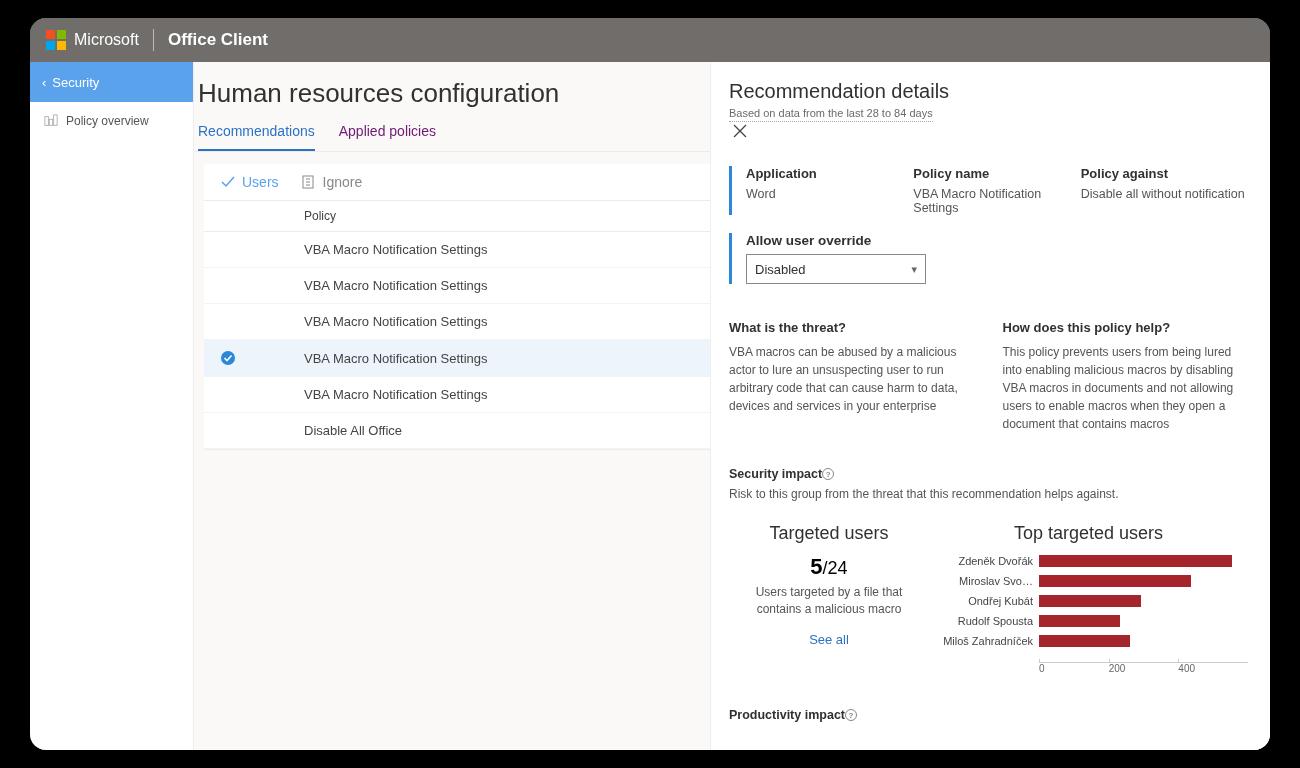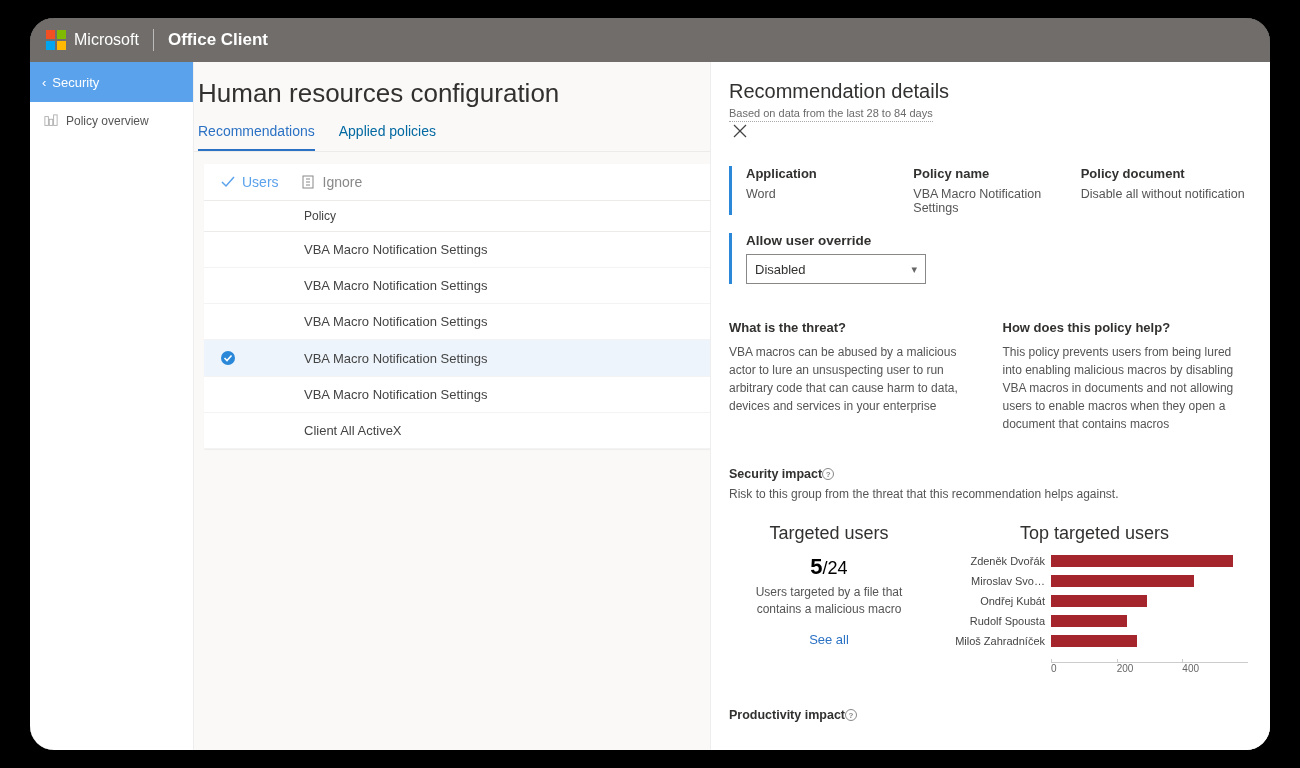--- a/index.html
+++ b/index.html
@@ -5,21 +5,21 @@
   * { box-sizing: border-box; margin: 0; padding: 0; }
   body {
     font-family: "Segoe UI", -apple-system, sans-serif;
     background: #000;
     width: 1300px;
     height: 768px;
     overflow: hidden;
   }
   .device-frame {
     background: #faf9f8;
-    border-radius: 24px;
+    border-radius: 16px;
     margin: 18px auto 0;
     width: 1240px;
     height: 732px;
     overflow: hidden;
     position: relative;
     box-shadow: inset 0 0 0 1px #333;
   }
   
   .header {
     background: #706d6a;
@@ -51,21 +51,21 @@
   .sidebar-item {
     display:flex; align-items:center; gap:8px;
     padding:12px 14px; font-size:12px; color:#555;
   }
   .sidebar-icon { width:14px; height:14px; opacity:.55; }
 
   
   .main { flex:1; background:#faf9f8; padding:16px 0 0 0; overflow:hidden; }
   .page-title { font-size:26px; font-weight:400; color:#323130; padding:0 0 14px 4px; }
   .tabs { display:flex; gap:24px; padding-left:4px; border-bottom:1px solid #edebe9; }
-  .tab { font-size:14px; color:#0369a1; padding:0 0 10px 0; cursor:pointer; }
+  .tab { font-size:14px; color:#701a75; padding:0 0 10px 0; cursor:pointer; }
   .tab.active { color:#2b72c4; border-bottom:2px solid #2b72c4; font-weight:400; }
 
   .list-panel { background:#fff; margin:12px 10px 0 10px; border-radius:2px; box-shadow:0 1px 1px rgba(0,0,0,.05); }
   .cmdbar { display:flex; gap:22px; padding:10px 16px; color:#4a6; align-items:center; border-bottom:1px solid #edebe9; }
   .cmd { display:flex; align-items:center; gap:6px; color:#5aa2ec; font-size:14px; cursor:pointer; }
   .cmd.muted { color:#888; }
   .cmd-icon { width:16px; height:16px; }
   .col-header { padding:8px 0 8px 100px; font-size:12px; color:#444; border-bottom:1px solid #edebe9; }
   .row { display:flex; align-items:center; padding:10px 14px; border-bottom:1px solid #f3f3f3; font-size:13px; color:#444; }
   .row.selected { background:#eef4fb; }
@@ -95,21 +95,21 @@
 
   .two-col { display:flex; gap:28px; margin-top:36px; }
   .two-col .col { flex:1; }
   .sect-h { font-size:13px; font-weight:600; color:#323130; margin-bottom:8px; }
   .sect-p { font-size:12px; color:#555; line-height:1.5; }
 
   .impact-h { font-size:12.5px; font-weight:600; margin-top:34px; color:#323130; display:flex; align-items:center; gap:0;}
   .info-icon{width:12px;height:12px;border:1px solid #888;border-radius:50%;display:inline-flex;align-items:center;justify-content:center;font-size:8px;color:#888;}
   .impact-sub { font-size:12px; color:#555; margin-top:6px; }
 
-  .charts { display:flex; gap:12px; margin-top:22px; }
+  .charts { display:flex; margin-top:22px; }
   .stat-box { flex:0 0 200px; text-align:center; }
   .stat-title { font-size:18px; color:#323130; margin-bottom:10px; }
   .stat-big { font-size:18px; }
   .stat-big b { font-size:22px; }
   .stat-cap { font-size:12px; color:#555; line-height:1.4; margin:4px auto 0; max-width:160px;}
   .see-all { color:#2b72c4; font-size:13px; margin-top:14px; cursor:pointer; }
 
   .bar-chart { flex:1; }
   .bar-title { font-size:18px; color:#323130; text-align:center; margin-bottom:8px;}
   .bars { position:relative; height:110px; }
@@ -204,21 +204,21 @@
               </svg>
           </div>
           <div class="row-text">VBA Macro Notification Settings</div>
         </div>
         <div class="row">
           <div class="row-check"></div>
           <div class="row-text">VBA Macro Notification Settings</div>
         </div>
         <div class="row">
           <div class="row-check"></div>
-          <div class="row-text">Client All ActiveX</div>
+          <div class="row-text">Disable All Office</div>
         </div>
       </div>
     </div>
   </div>
 
   <div class="details">
     <div class="details-header">
       <div>
         <div class="details-title">Recommendation details</div>
         <span class="details-sub">Based on data from the last 28 to 84 days</span>
@@ -234,21 +234,21 @@
     <div class="info-grid">
       <div class="field">
         <div class="field-label">Application</div>
         <div class="field-val">Word</div>
       </div>
       <div class="field">
         <div class="field-label">Policy name</div>
         <div class="field-val">VBA Macro Notification Settings</div>
       </div>
       <div class="field">
-        <div class="field-label">Policy document</div>
+        <div class="field-label">Policy against</div>
         <div class="field-val">Disable all without notification</div>
       </div>
     </div>
 
     <div class="override-block">
       <div class="override-label">Allow user override</div>
       <div class="dropdown">
         <span>Disabled</span>
         <span class="chev">▾</span>
       </div>

